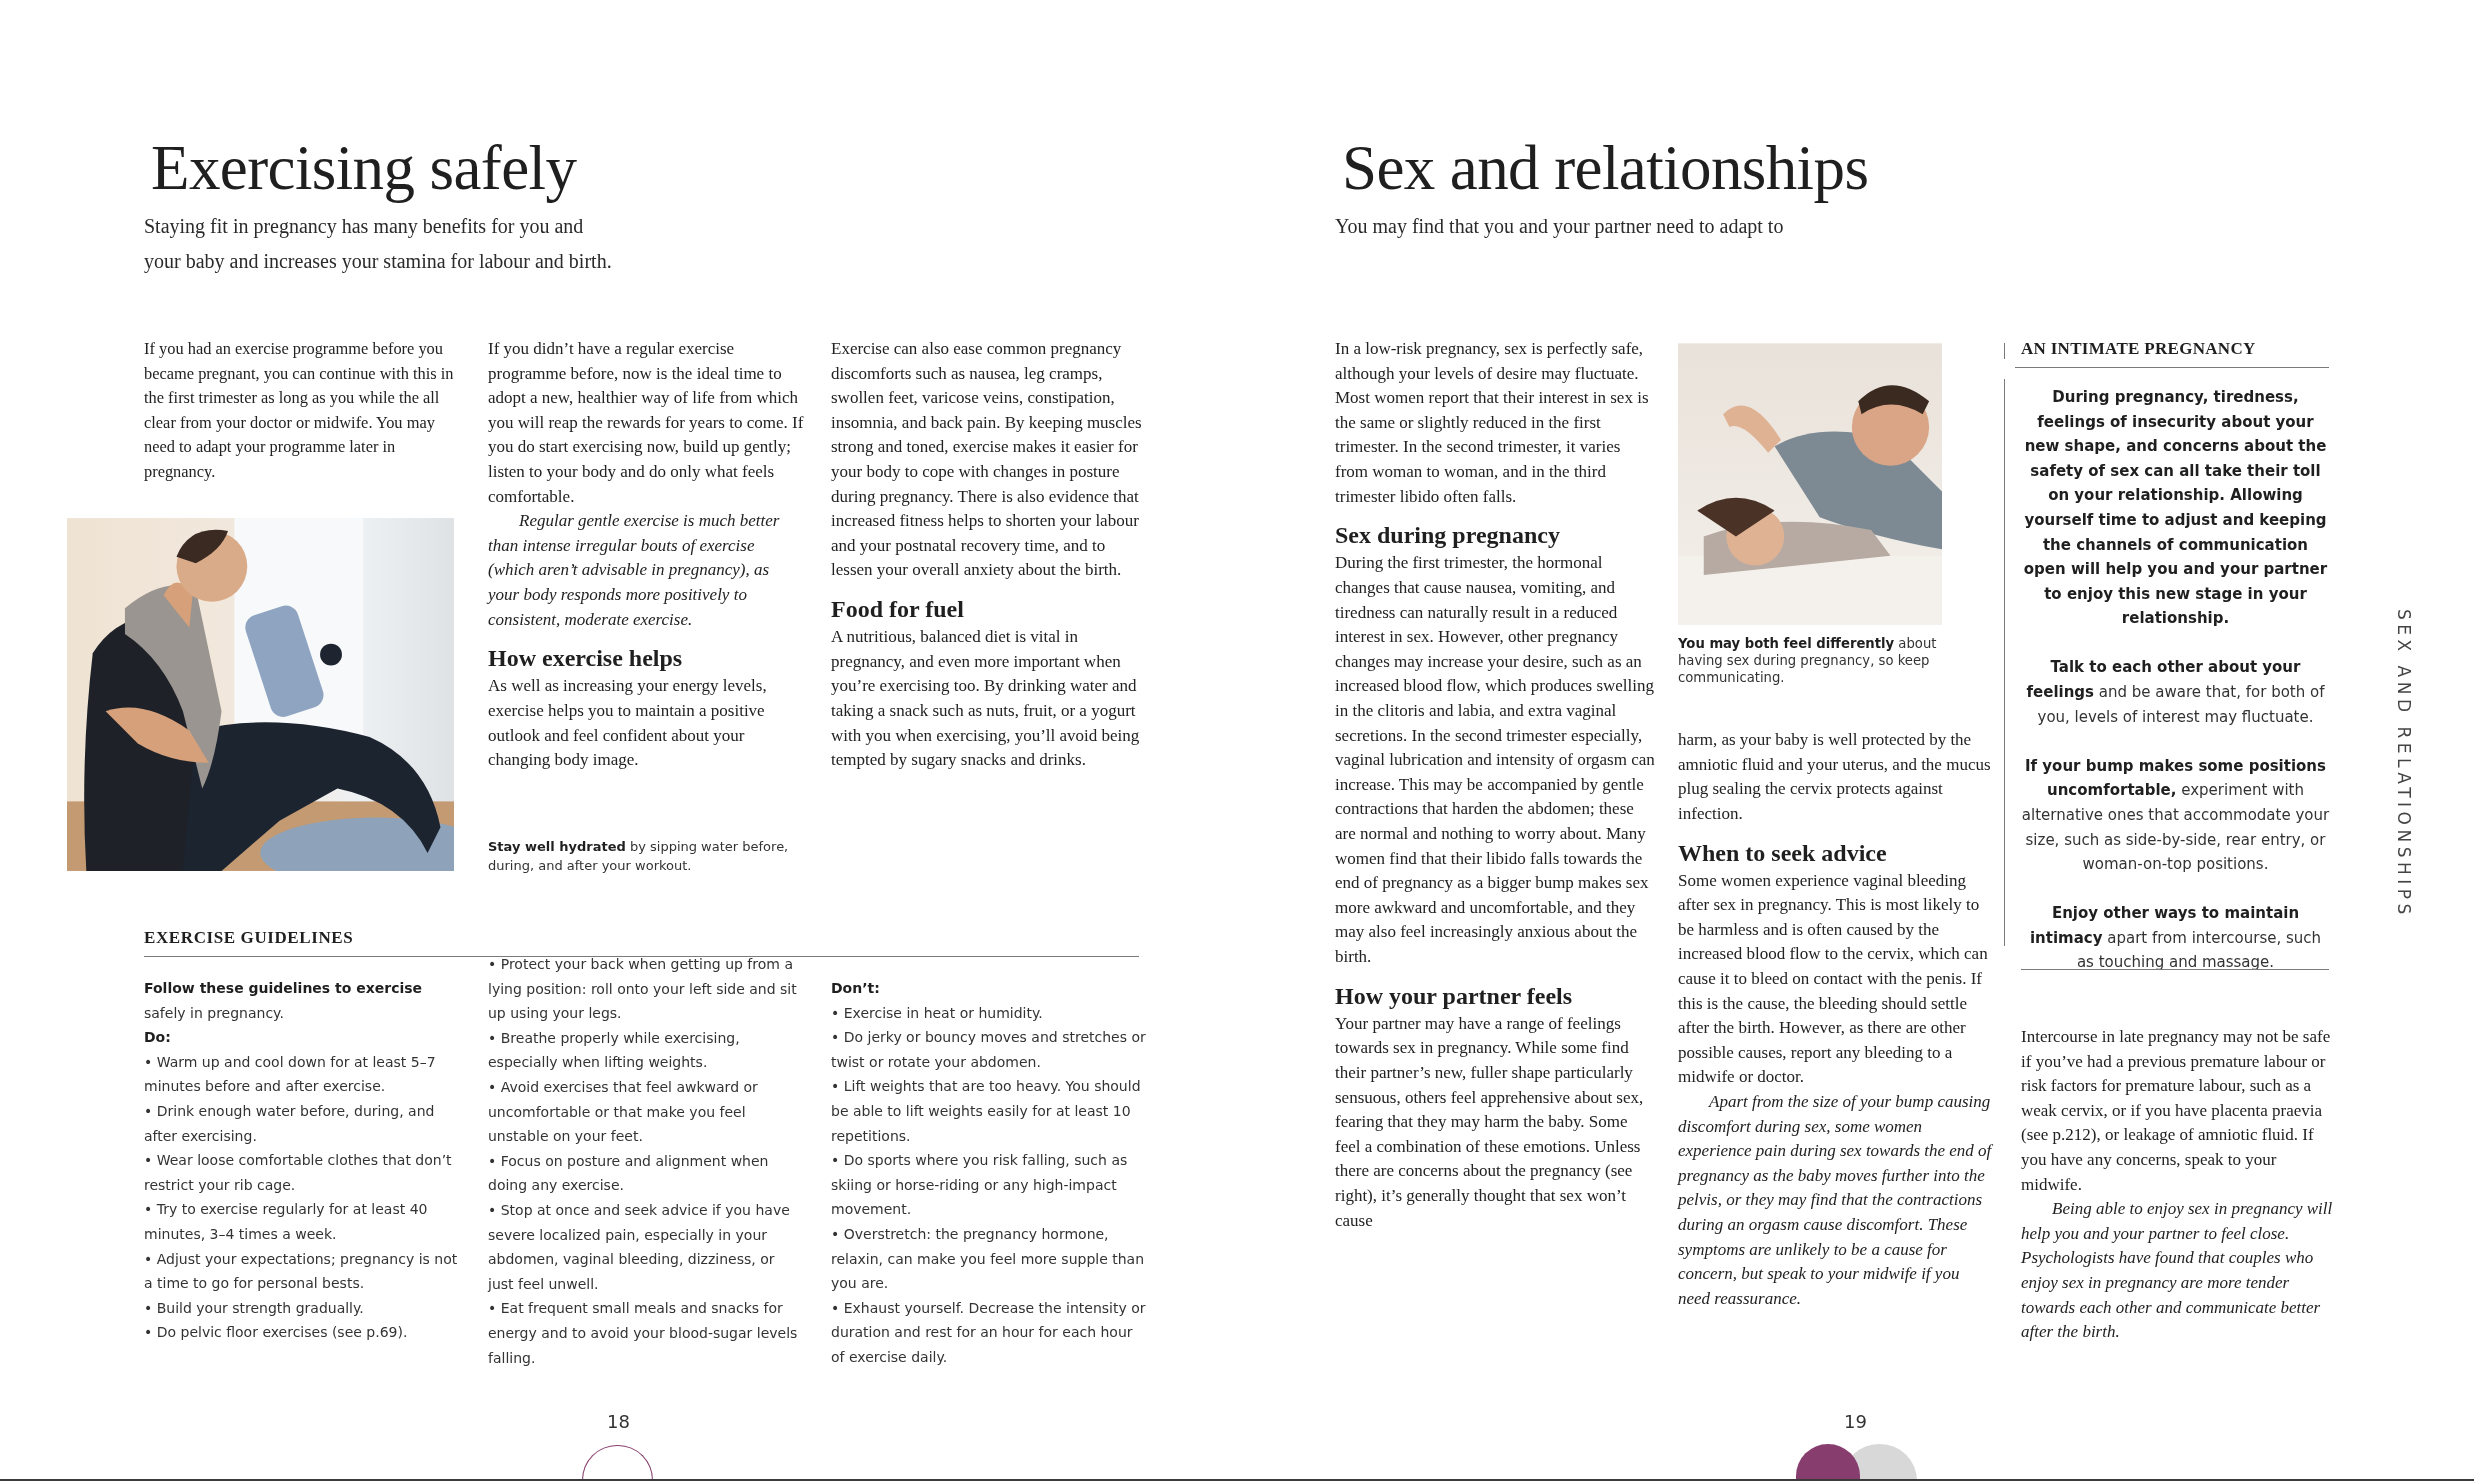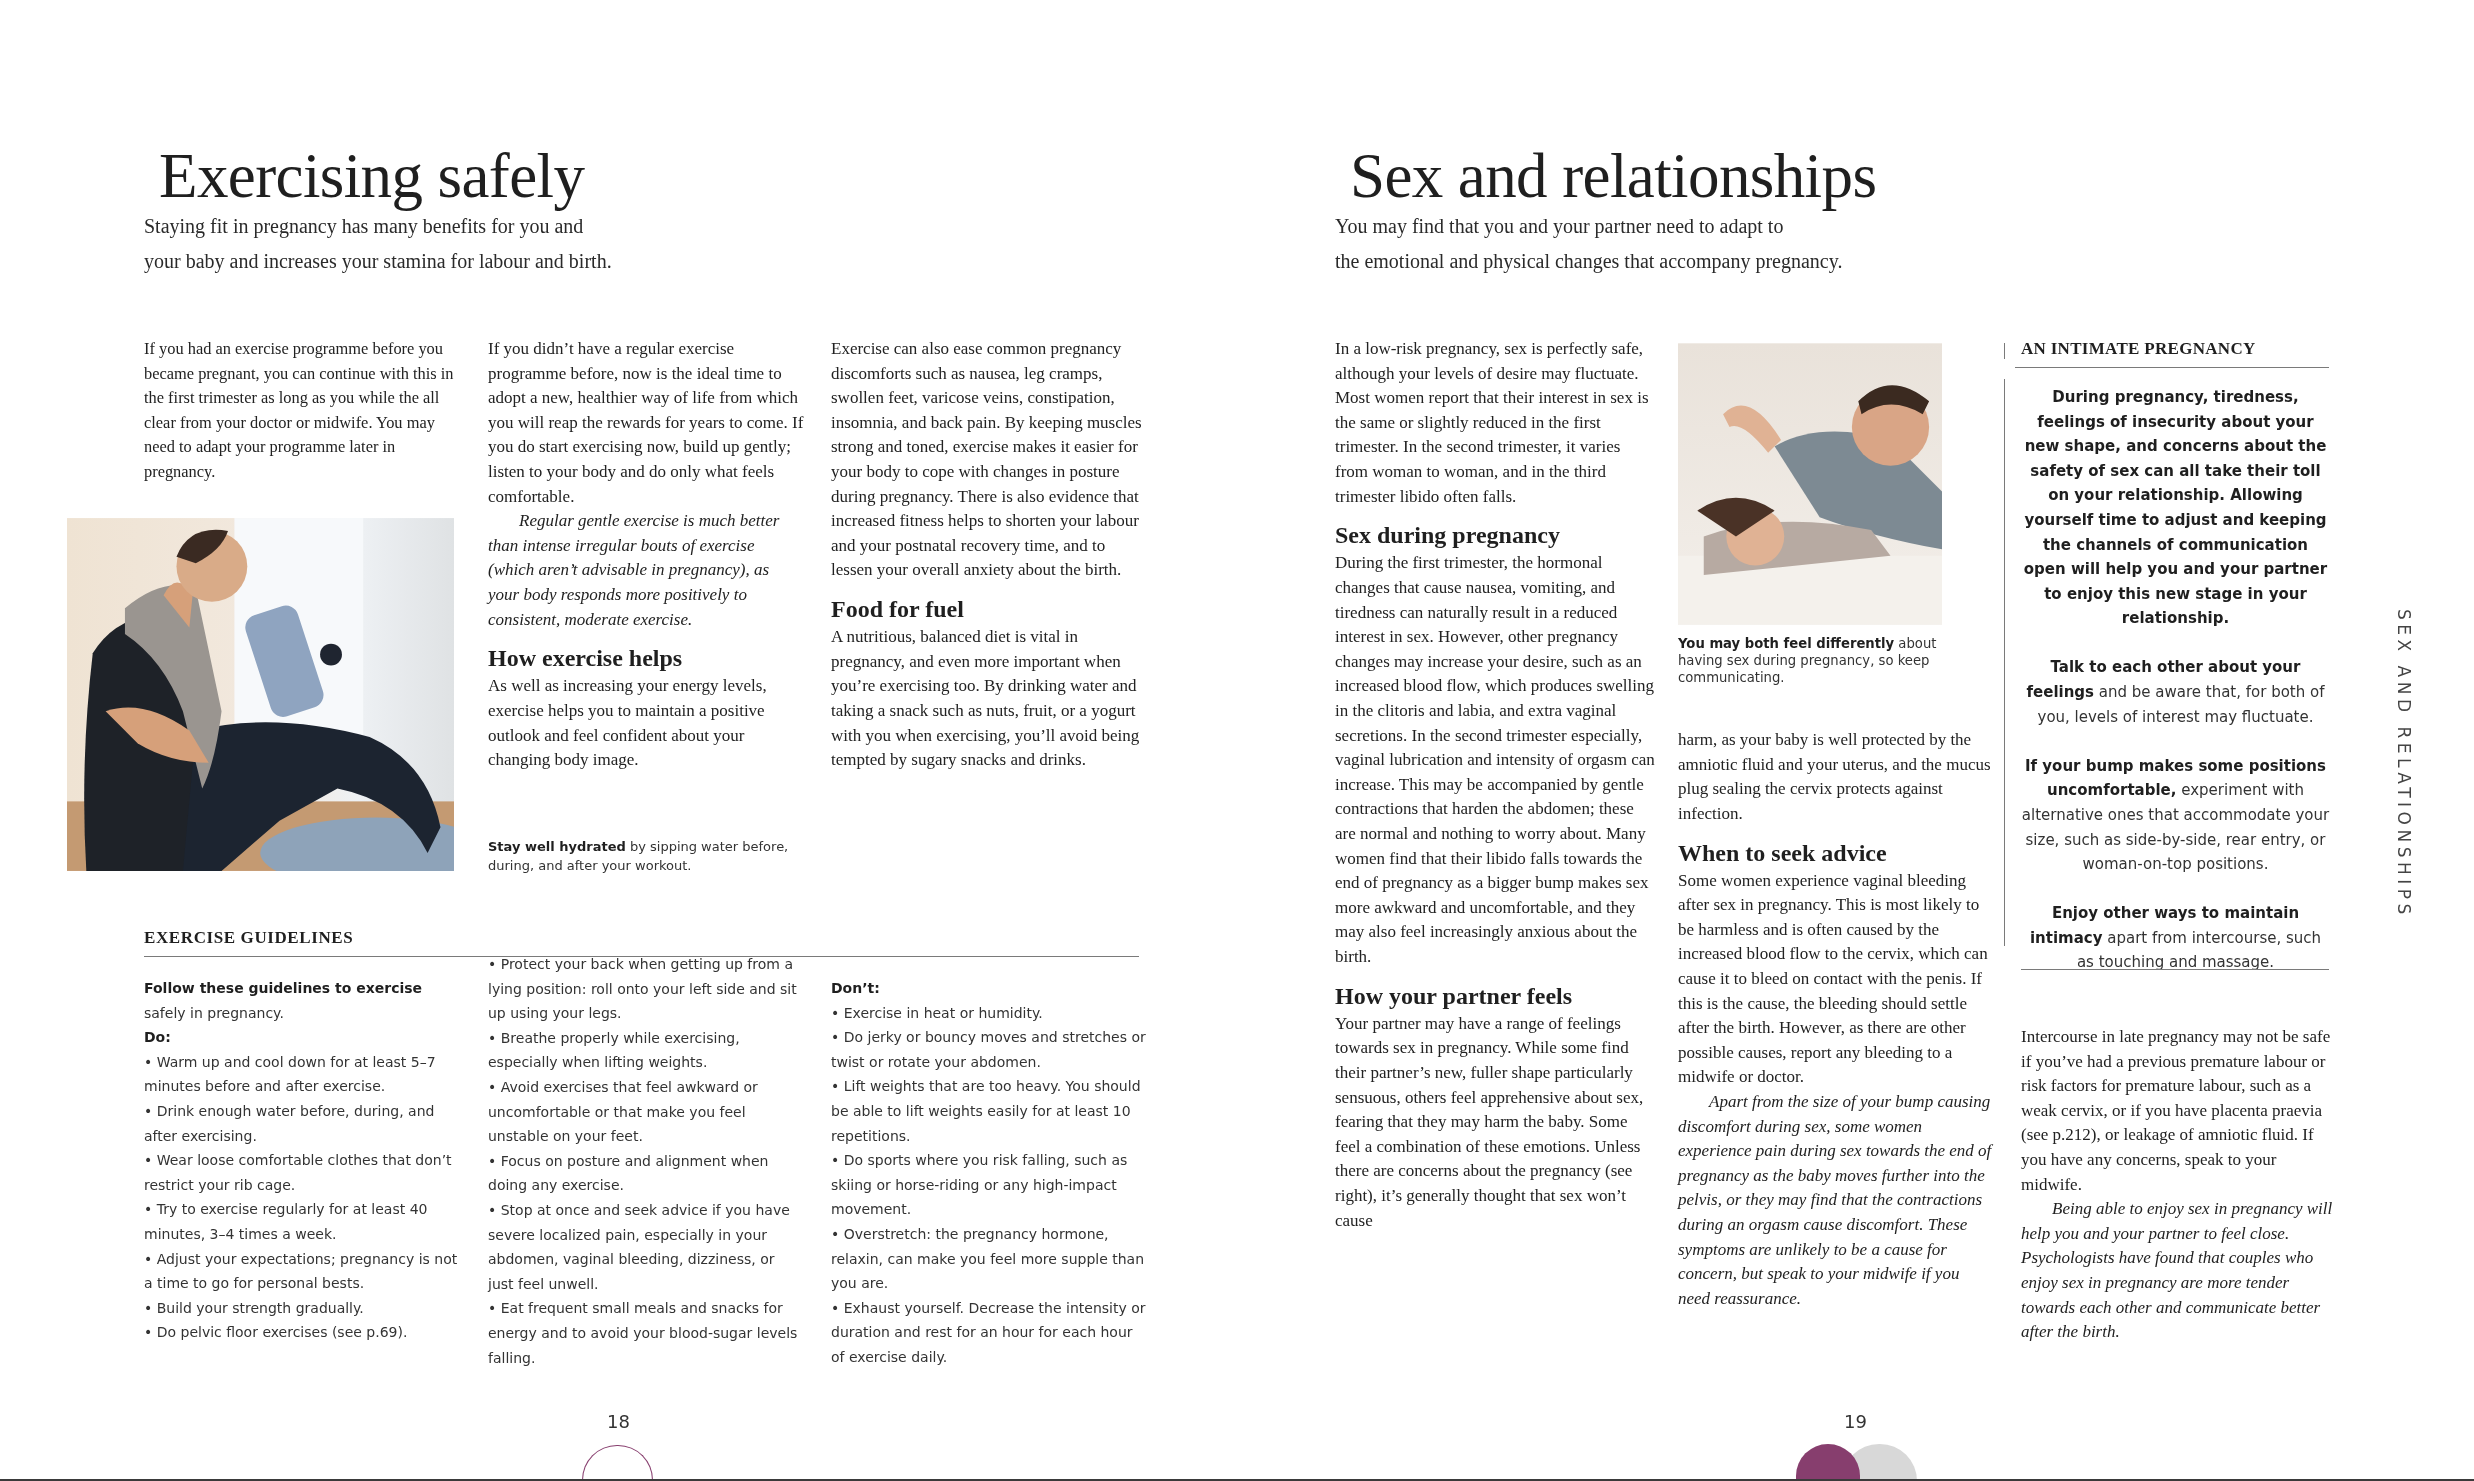--- a/index.html
+++ b/index.html
@@ -1,18 +1,18 @@
 <!DOCTYPE html>
 <html style="font-size:10.3px"><head>
 <meta charset="utf-8">
 <style>
   html,body{margin:0;padding:0;background:#fff;}
   body{width:2475px;height:1482px;position:relative;overflow:hidden;color:#1f1f1f;}
   .abs{position:absolute;}
-  h1.title{position:absolute;margin:16px;font-family:"Liberation Serif","DejaVu Serif",serif;font-weight:400;font-size:63px;letter-spacing:-0.6px;color:#1f1f1f;line-height:1;}
+  h1.title{position:absolute;margin:8px;font-family:"Liberation Serif","DejaVu Serif",serif;font-weight:400;font-size:63px;letter-spacing:-0.6px;color:#1f1f1f;line-height:1;}
   .intro{position:absolute;margin:0;font-family:"Liberation Serif",serif;font-size:20px;line-height:35px;color:#2a2a2a;}
   .body{position:absolute;margin:0;font-family:"Liberation Serif",serif;font-size:17px;line-height:24.6px;color:#222;}
   .body p{margin:0;}
   .body p.indent{text-indent:31px;font-style:italic;}
   .h2{font-family:"Liberation Serif",serif;font-weight:700;font-size:24px;line-height:32px;margin:10.3px 0 0 0;color:#1f1f1f;}
   .caption{position:absolute;margin:0;font-family:"DejaVu Sans",sans-serif;font-size:13px;line-height:19.3px;color:#333;}
   .caption b{font-weight:700;color:#1f1f1f;}
   .box-title{position:absolute;font-family:Liberation Serif, serif;font-weight:700;font-size:17px;letter-spacing:0.6px;color:#1f1f1f;}
   .rule{position:absolute;height:1.3px;background:#7a7a7a;}
   .vrule{position:absolute;width:1.3px;background:#7a7a7a;}
@@ -122,21 +122,20 @@
   <div>• <span>Overstretch: the pregnancy hormone, relaxin, can make you feel more supple than you are.</span></div>
   <div>• <span>Exhaust yourself. Decrease the intensity or duration and rest for an hour for each hour of exercise daily.</span></div>
 </div>
 
 <div class="pageno" style="left:607px;top:1411px;">18</div>
 <div class="abs" style="left:582px;top:1445px;width:71px;height:39px;border:1.3px solid #873e6e;border-bottom:none;border-radius:35px 35px 0 0;box-sizing:border-box;"></div>
 
 <h1 class="title" style="left:1334px;top:129px;">Sex and relationships</h1>
 <div class="intro" style="left:1335px;top:209px;width:709px;">
   <div>You may find that you and your partner need to adapt to</div>
-  <div>the emotional and physical changes that accompany pregnancy.</div>
 </div>
 
 <div class="body" style="left:1335px;top:337px;width:322px;">
   <p>In a low-risk pregnancy, sex is perfectly safe, although your levels of desire may fluctuate. Most women report that their interest in sex is the same or slightly reduced in the first trimester. In the second trimester, it varies from woman to woman, and in the third trimester libido often falls.</p>
   <div class="h2">Sex during pregnancy</div>
   <p>During the first trimester, the hormonal changes that cause nausea, vomiting, and tiredness can naturally result in a reduced interest in sex. However, other pregnancy changes may increase your desire, such as an increased blood flow, which produces swelling in the clitoris and labia, and extra vaginal secretions. In the second trimester especially, vaginal lubrication and intensity of orgasm can increase. This may be accompanied by gentle contractions that harden the abdomen; these are normal and nothing to worry about. Many women find that their libido falls towards the end of pregnancy as a bigger bump makes sex more awkward and uncomfortable, and they may also feel increasingly anxious about the birth.</p>
   <div class="h2">How your partner feels</div>
   <p>Your partner may have a range of feelings towards sex in pregnancy. While some find their partner’s new, fuller shape particularly sensuous, others feel apprehensive about sex, fearing that they may harm the baby. Some feel a combination of these emotions. Unless there are concerns about the pregnancy (see right), it’s generally thought that sex won’t cause</p>
 </div>
 

